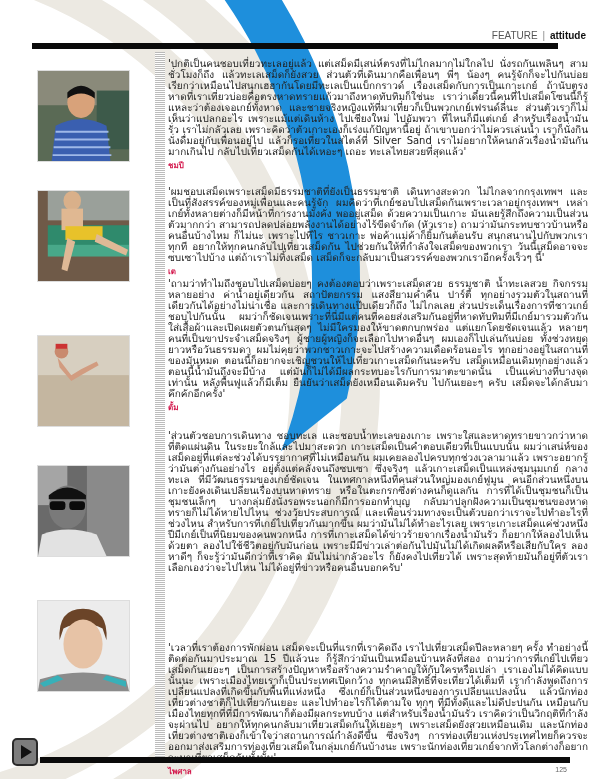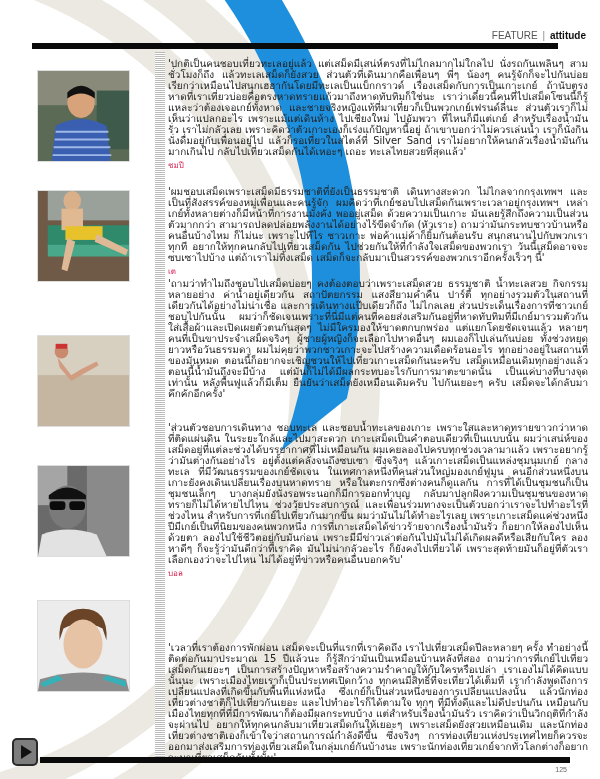--- a/index.html
+++ b/index.html
@@ -20,21 +20,21 @@
 
     .stripe-col { position: absolute; left: 155px; top: 52px; width: 10px; height: 705px;
       background: repeating-linear-gradient(to bottom, #b5b5b5 0, #b5b5b5 1px, #ffffff 1px, #ffffff 2px); opacity: 0.9; }
 
     .photo { position: absolute; left: 37px; width: 93px; height: 92px; overflow: hidden; border: 1px solid #ddd; }
     .photo svg { width: 100%; height: 100%; display: block; }
 
     .content { position: absolute; left: 168px; top: 58px; width: 420px; }
     .entry { position: absolute; left: 0; width: 420px; }
     .entry p { font-family: "DejaVu Sans", sans-serif; font-size: 10px; line-height: 11px; color: #222; text-align: justify; }
-    .entry .name { display: block; font-family: "DejaVu Sans", sans-serif; font-weight: normal; font-size: 8px; color: #d3154a; margin-top: 2px; }
+    .entry .name { display: block; font-family: "DejaVu Sans", sans-serif; font-weight: bold; font-size: 8px; color: #d3154a; margin-top: 2px; }
 
     .footer-rule { position: absolute; left: 40px; top: 757px; width: 530px; height: 6px; background: #0a0a0a; }
     .play-btn { position: absolute; left: 12px; top: 738px; width: 26px; height: 28px; border-radius: 5px; background: #7d7d7d; border: 2px solid #2a2a2a; display: flex; align-items: center; justify-content: center; cursor: pointer; }
     .play-btn .tri { width: 0; height: 0; border-top: 7px solid transparent; border-bottom: 7px solid transparent; border-left: 11px solid #111; margin-left: 3px; }
     .page-num { position: absolute; right: 33px; top: 766px; font-family: "Liberation Sans", sans-serif; font-size: 7px; color: #666; }
   </style>
 </head>
 <body>
 
 <div class="bg-layer">
@@ -119,27 +119,28 @@
   <div class="entry" style="top:0px;">
     <p>'ปกติเป็นคนชอบเที่ยวทะเลอยู่แล้ว แต่เสม็ดมีเสน่ห์ตรงที่ไม่ไกลมากไม่ใกลไป นั่งรถกันเพลินๆ สามชั่วโมงก็ถึง แล้วทะเลเสม็ดก็ยังสวย ส่วนตัวที่เดินมากคือเพื่อนๆ พี่ๆ น้องๆ คนรู้จักก็จะไปกันบ่อย เรียกว่าเหมือนไปสนุกเฮฮากันโดยมีทะเลเป็นแบ็กกราวด์ เรื่องเสม็ดกับการเป็นเกาะเกย์ ถ้านับตรงหาดที่เราเที่ยวบ่อยคือตรงหาดทรายแก้วมาถึงหาดทับทิมก็ใช่นะ เราว่าเดี๋ยวนี้คนที่ไปเสม็ดโซนนี้ก็รู้แหละว่าต้องเจอเกย์ทั้งหาด และชายจริงหญิงแท้ที่มาเที่ยวก็เป็นพวกเกย์เฟรนด์ลี่นะ ส่วนตัวเราก็ไม่เห็นว่าแปลกอะไร เพราะแม้แต่เดินห้าง ไปเชียงใหม่ ไปอัมพวา ที่ไหนก็มีแต่เกย์ สำหรับเรื่องน้ำมันรั่ว เราไม่กลัวเลย เพราะคิดว่าตัวเกาะเองก็เร่งแก้ปัญหานี้อยู่ ถ้าเขาบอกว่าไม่ควรเล่นน้ำ เราก็นั่งกินนั่งดื่มอยู่กับเพื่อนอยู่ไป แล้วก็รอเที่ยวในสไตล์ที่ Silver Sand เราไม่อยากให้คนกลัวเรื่องน้ำมันกันมากเกินไป กลับไปเที่ยวเสม็ดกันได้เหอะๆ เถอะ ทะเลไทยสวยที่สุดแล้ว'</p>
     <span class="name">ชมปี</span>
   </div>
   <div class="entry" style="top:128px;">
     <p>'ผมชอบเสม็ดเพราะเสม็ดมีธรรมชาติที่ยังเป็นธรรมชาติ เดินทางสะดวก ไม่ไกลจากกรุงเทพฯ และเป็นที่สังสรรค์ของหมู่เพื่อนและคนรู้จัก ผมคิดว่าที่เกย์ชอบไปเสม็ดกันเพราะเวลาอยู่กรุงเทพฯ เหล่าเกย์ทั้งหลายต่างก็มีหน้าที่การงานมั่งคั่ง พออยู่เสม็ด ด้วยความเป็นเกาะ มันเลยรู้สึกถึงความเป็นส่วนตัวมากกว่า สามารถปลดปล่อยพลังงานได้อย่างไร้ขีดจำกัด (หัวเราะ) ถามว่ามันกระทบชาวบ้านหรือคนอื่นบ้างไหม ก็ไม่นะ เพราะไปทีไร ชาวเกาะ พ่อค้าแม่ค้าก็ยิ้มกันต้อนรับ สนุกสนานไปกับพวกเราทุกที อยากให้ทุกคนกลับไปเที่ยวเสม็ดกัน ไปช่วยกันให้ที่กำลังใจเสม็ดของพวกเรา วันนี้เสม็ดอาจจะซบเซาไปบ้าง แต่ถ้าเราไม่ทิ้งเสม็ด เสม็ดก็จะกลับมาเป็นสวรรค์ของพวกเราอีกครั้งเร็วๆ นี้'</p>
     <span class="name">เต</span>
   </div>
   <div class="entry" style="top:220px;">
     <p>'ถามว่าทำไมถึงชอบไปเสม็ดบ่อยๆ คงต้องตอบว่าเพราะเสม็ดสวย ธรรมชาติ น้ำทะเลสวย กิจกรรมหลายอย่าง ค่าน้ำอยู่เดียวกัน สถาปัตยกรรม แสงสียามค่ำคืน ปาร์ตี้ ทุกอย่างรวมตัวในสถานที่เดียวกันได้อย่างไม่น่าเชื่อ และการเดินทางแป๊บเดียวก็ถึง ไม่ไกลเลย ส่วนประเด็นเรื่องการที่ชาวเกย์ชอบไปกันนั้น ผมว่าก็ชัดเจนเพราะที่นี่มีแต่คนที่คอยส่งเสริมกันอยู่ที่หาดทับทิมที่มีเกย์มารวมตัวกัน ใส่เสื้อผ้าและเปิดเผยตัวตนกันสุดๆ ไม่มีใครมองให้ขาดตกบกพร่อง แต่แยกโดยชัดเจนแล้ว หลายๆ คนที่เป็นขาประจำเสม็ดจริงๆ ผู้ชายผู้หญิงก็จะเลือกไปหาดอื่นๆ ผมเองก็ไปเล่นกันบ่อย ทั้งช่วงหยุดยาวหรือวันธรรมดา ผมไม่คุยว่าพวกชาวเกาะจะไปสร้างความเดือดร้อนอะไร ทุกอย่างอยู่ในสถานที่ของมันหมด ตอนนี้ก็อยากจะเชิญชวนให้ไปเที่ยวเกาะเสม็ดกันนะครับ เสม็ดเหมือนเดิมทุกอย่างแล้ว ตอนนี้น้ำมันถึงจะมีบ้าง แต่มันก็ไม่ได้มีผลกระทบอะไรกับการมาตะขาดนั้น เป็นแค่บางที่บางจุดเท่านั้น หลังพื้นฟูแล้วก็มีเต็ม ยืนยันว่าเสม็ดยังเหมือนเดิมครับ ไปกันเยอะๆ ครับ เสม็ดจะได้กลับมาคึกคักอีกครั้ง'</p>
+    <span class="name">ตั้ม</span>
   </div>
-  <div class="entry" style="top:364px;">
+  <div class="entry" style="top:372px;">
     <p>'ส่วนตัวชอบการเดินทาง ชอบทะเล และชอบน้ำทะเลของเกาะ เพราะใสและหาดทรายขาวกว่าหาดที่ติดแผ่นดิน ในระยะใกล้และไปมาสะดวก เกาะเสม็ดเป็นคำตอบเดียวที่เป็นแบบนั้น ผมว่าเสน่ห์ของเสม็ดอยู่ที่แต่ละช่วงได้บรรยากาศที่ไม่เหมือนกัน ผมเคยลองไปครบทุกช่วงเวลามาแล้ว เพราะอยากรู้ว่ามันต่างกันอย่างไร อยู่ตั้งแต่คลั่งจนถึงซบเซา ซึ่งจริงๆ แล้วเกาะเสม็ดเป็นแหล่งชุมนุมเกย์ กลางทะเล ที่มีวัฒนธรรมของเกย์ชัดเจน ในเทศกาลหนึ่งที่คนส่วนใหญ่มองเกย์ฟูมูน คนอีกส่วนหนึ่งบนเกาะยังคงเดินเปลี่ยนเรื่องบนหาดทราย หรือในตะกรกซึ่งต่างคนก็ดูแลกัน การที่ได้เป็นชุมชนก็เป็นชุมชนเล็กๆ บางกลุ่มยังนั่งรอพระนอกก็มีการออกทำบุญ กลับมาปลูกฝังความเป็นชุมชนของหาดทรายก็ไม่ได้หายไปไหน ช่วงวัยประสบการณ์ และเพื่อนร่วมทางจะเป็นตัวบอกว่าเราจะไปทำอะไรที่ช่วงไหน สำหรับการที่เกย์ไปเที่ยวกันมากขึ้น ผมว่ามันไม่ได้ทำอะไรเลย เพราะเกาะเสม็ดแค่ช่วงหนึ่งปีมีเกย์เป็นที่นิยมของคนพวกหนึ่ง การที่เกาะเสม็ดได้ข่าวร้ายจากเรื่องน้ำมันรั่ว ก็อยากให้ลองไปเห็นด้วยตา ลองไปใช้ชีวิตอยู่กับมันก่อน เพราะมีมีข่าวเล่าต่อกันไปมันไม่ได้เกิดผลดีหรือเสียกับใคร ลองหาดีๆ ก็จะรู้ว่ามันดีกว่าที่เราคิด มันไม่น่ากลัวอะไร ก็ยังคงไปเที่ยวได้ เพราะสุดท้ายมันก็อยู่ที่ตัวเราเลือกเองว่าจะไปไหน ไม่ได้อยู่ที่ข่าวหรือคนอื่นบอกครับ'</p>
-    <span class="name">บอล</span>
   </div>
   <div class="entry" style="top:584px;">
     <p>'เวลาที่เราต้องการพักผ่อน เสม็ดจะเป็นที่แรกที่เราคิดถึง เราไปเที่ยวเสม็ดปีละหลายๆ ครั้ง ทำอย่างนี้ติดต่อกันมาประมาณ 15 ปีแล้วนะ ก็รู้สึกว่ามันเป็นเหมือนบ้านหลังที่สอง ถามว่าการที่เกย์ไปเที่ยวเสม็ดกันเยอะๆ เป็นการสร้างปัญหาหรือสร้างความรำคาญให้กับใครหรือเปล่า เราเองไม่ได้คิดแบบนั้นนะ เพราะเมืองไทยเราก็เป็นประเทศเปิดกว้าง ทุกคนมีสิทธิ์ที่จะเที่ยวได้เต็มที่ เรากำลังพูดถึงการเปลี่ยนแปลงที่เกิดขึ้นกับพื้นที่แห่งหนึ่ง ซึ่งเกย์ก็เป็นส่วนหนึ่งของการเปลี่ยนแปลงนั้น แล้วนักท่องเที่ยวต่างชาติก็ไปเที่ยวกันเยอะ และไปทำอะไรก็ได้ตามใจ ทุกๆ ที่มีทั้งดีและไม่ดีปะปนกัน เหมือนกับเมืองไทยทุกที่ที่มีการพัฒนาก็ต้องมีผลกระทบบ้าง แต่สำหรับเรื่องน้ำมันรั่ว เราคิดว่าเป็นวิกฤติที่กำลังจะผ่านไป อยากให้ทุกคนกลับมาเที่ยวเสม็ดกันให้เยอะๆ เพราะเสม็ดยังสวยเหมือนเดิม และนักท่องเที่ยวต่างชาติเองก็เข้าใจว่าสถานการณ์กำลังดีขึ้น ซึ่งจริงๆ การท่องเที่ยวแห่งประเทศไทยก็ควรจะออกมาส่งเสริมการท่องเที่ยวเสม็ดในกลุ่มเกย์กันบ้างนะ เพราะนักท่องเที่ยวเกย์จากทั่วโลกต่างก็อยากจะมาเที่ยวเสม็ดกันทั้งนั้น'</p>
+    <span class="name">ไพศาล</span>
   </div>
 </div>
 
 <div class="footer-rule"></div>
 <div class="play-btn">
   <span class="tri"></span>
 </div>
 <div class="page-num">125</div>
 
 </body></html>

